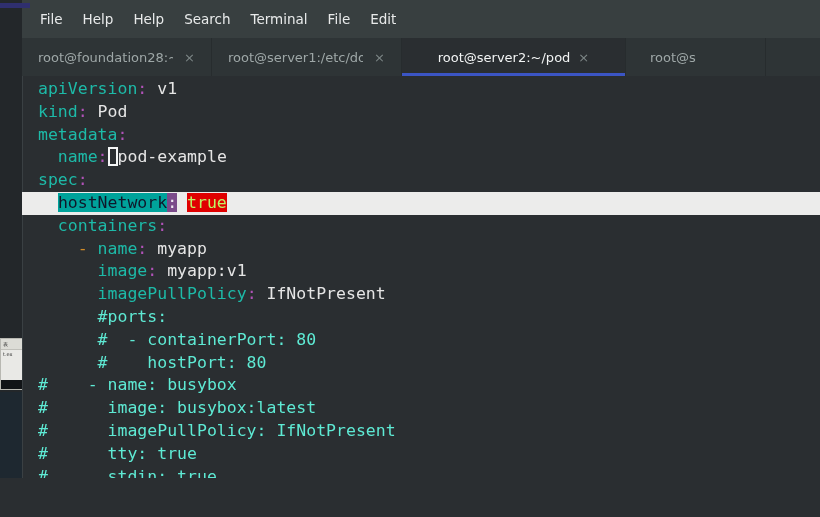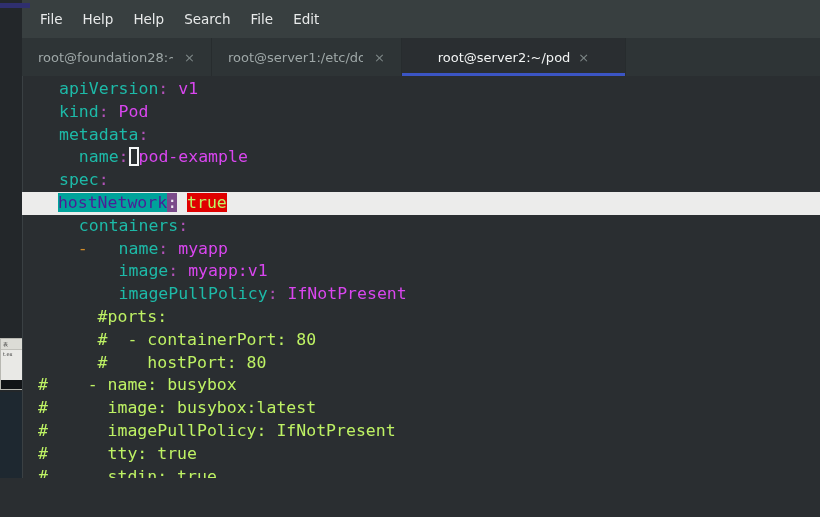--- a/index.html
+++ b/index.html
@@ -173,35 +173,35 @@
   .code {
     font-family: "DejaVu Sans Mono", "Liberation Mono", monospace;
     font-size: 16.5px;
     line-height: 22.8px;
     white-space: pre;
     color: #dfe4e4;
     padding-left: 16px;
   }
   .ln { height: 22.8px; white-space: pre; position: relative; }
 
-  .k   { color: #1dbaa8; margin-left: 21px; }          
+  .k   { color: #1dbaa8; }          
   .c   { color: #b152b8; }          
-  .v   { color: #d946ef; }          
-  .cm  { color: #bef264; }          
+  .v   { color: #e5e5e5; }          
+  .cm  { color: #5eead4; }          
   .dash{ color: #d08b28; }          
 
   
   .ln.hl {
     background: #ececeb;
     margin-left: -16px;
     padding-left: 16px;
     color: #1f2224;
   }
   .ln.hl .seg-pad   { background: #ececeb; }
-  .ln.hl .seg-key   { background: #00a39b; color: #4c1d95; }
+  .ln.hl .seg-key   { background: #00a39b; color: #0f172a; }
   .ln.hl .seg-colon { background: #7b4b8a; color: #efe9f2; }
   .ln.hl .seg-gap   { background: #ececeb; }
   .ln.hl .seg-val   { background: #e00000; color: #bef264; }
 
   
   .blockcur {
     display: inline-block;
     width: 10px;
     height: 19px;
     vertical-align: -4px;
@@ -253,20 +253,21 @@
   </div>
   <div class="bg-peek-lower"></div>
 
   <div class="win">
 
     <div class="menubar">
       <div class="menuitem">File</div>
       <div class="menuitem">Help</div>
       <div class="menuitem">Help</div>
       <div class="menuitem">Search</div>
+      <div class="menuitem">Terminal</div>
       <div class="menuitem">File</div>
       <div class="menuitem">Edit</div>
     </div>
 
     <div class="tabbar">
 
       <div class="tab w1">
         <span class="tab-label">root@foundation28:~</span>
         <span class="tab-close">×</span>
       </div>
@@ -274,20 +275,23 @@
       <div class="tab w2">
         <span class="tab-label">root@server1:/etc/doc…</span>
         <span class="tab-close">×</span>
       </div>
 
       <div class="tab w3 active">
         <span class="tab-label">root@server2:~/pod</span>
         <span class="tab-close">×</span>
       </div>
 
+      <div class="tab w4">
+        <span class="tab-label">root@s</span>
+      </div>
 
     </div>
 
     <div class="editor">
       <div class="gutter-line"></div>
       <div class="code" id="code-root"><div class="ln"><span class="k">apiVersion</span><span class="c">:</span><span class="v"> v1</span></div><div class="ln"><span class="k">kind</span><span class="c">:</span><span class="v"> Pod</span></div><div class="ln"><span class="k">metadata</span><span class="c">:</span></div><div class="ln"><span class="k">  name</span><span class="c">:</span><span class="blockcur"></span><span class="v">pod-example</span></div><div class="ln"><span class="k">spec</span><span class="c">:</span></div><div class="ln hl"><span class="seg-pad">  </span><span class="seg-key">hostNetwork</span><span class="seg-colon">:</span><span class="seg-gap"> </span><span class="seg-val">true</span></div><div class="ln"><span class="k">  containers</span><span class="c">:</span></div><div class="ln"><span class="dash">    - </span><span class="k">name</span><span class="c">:</span><span class="v"> myapp</span></div><div class="ln"><span class="k">      image</span><span class="c">:</span><span class="v"> myapp:v1</span></div><div class="ln"><span class="k">      imagePullPolicy</span><span class="c">:</span><span class="v"> IfNotPresent</span></div><div class="ln"><span class="cm">      #ports:</span></div><div class="ln"><span class="cm">      #  - containerPort: 80</span></div><div class="ln"><span class="cm">      #    hostPort: 80</span></div><div class="ln"><span class="cm">#    - name: busybox</span></div><div class="ln"><span class="cm">#      image: busybox:latest</span></div><div class="ln"><span class="cm">#      imagePullPolicy: IfNotPresent</span></div><div class="ln"><span class="cm">#      tty: true</span></div><div class="ln"><span class="cm">#      stdin: true</span></div></div>
     </div>
 
     <div class="statusbar">
       <div class="mode">-- INSERT --</div>

